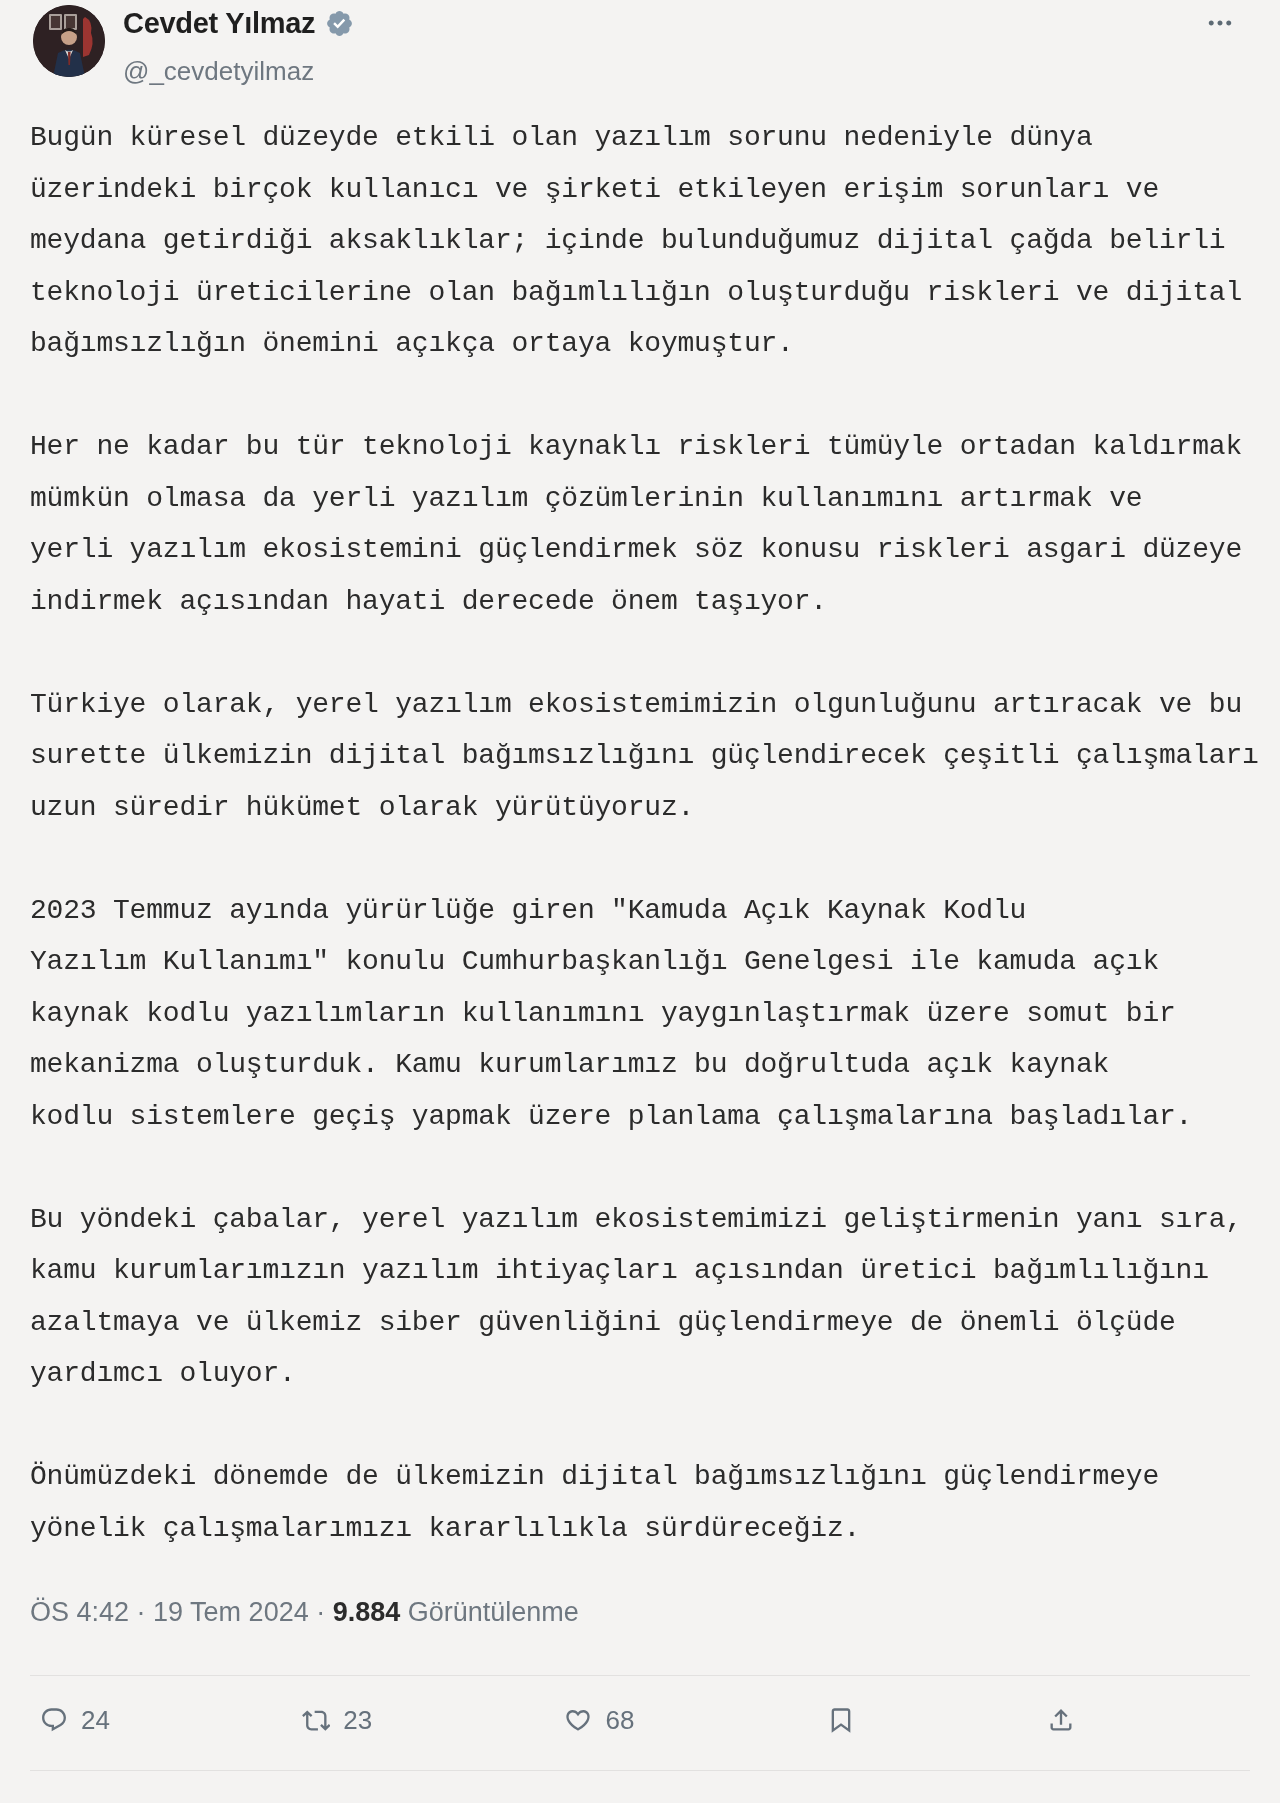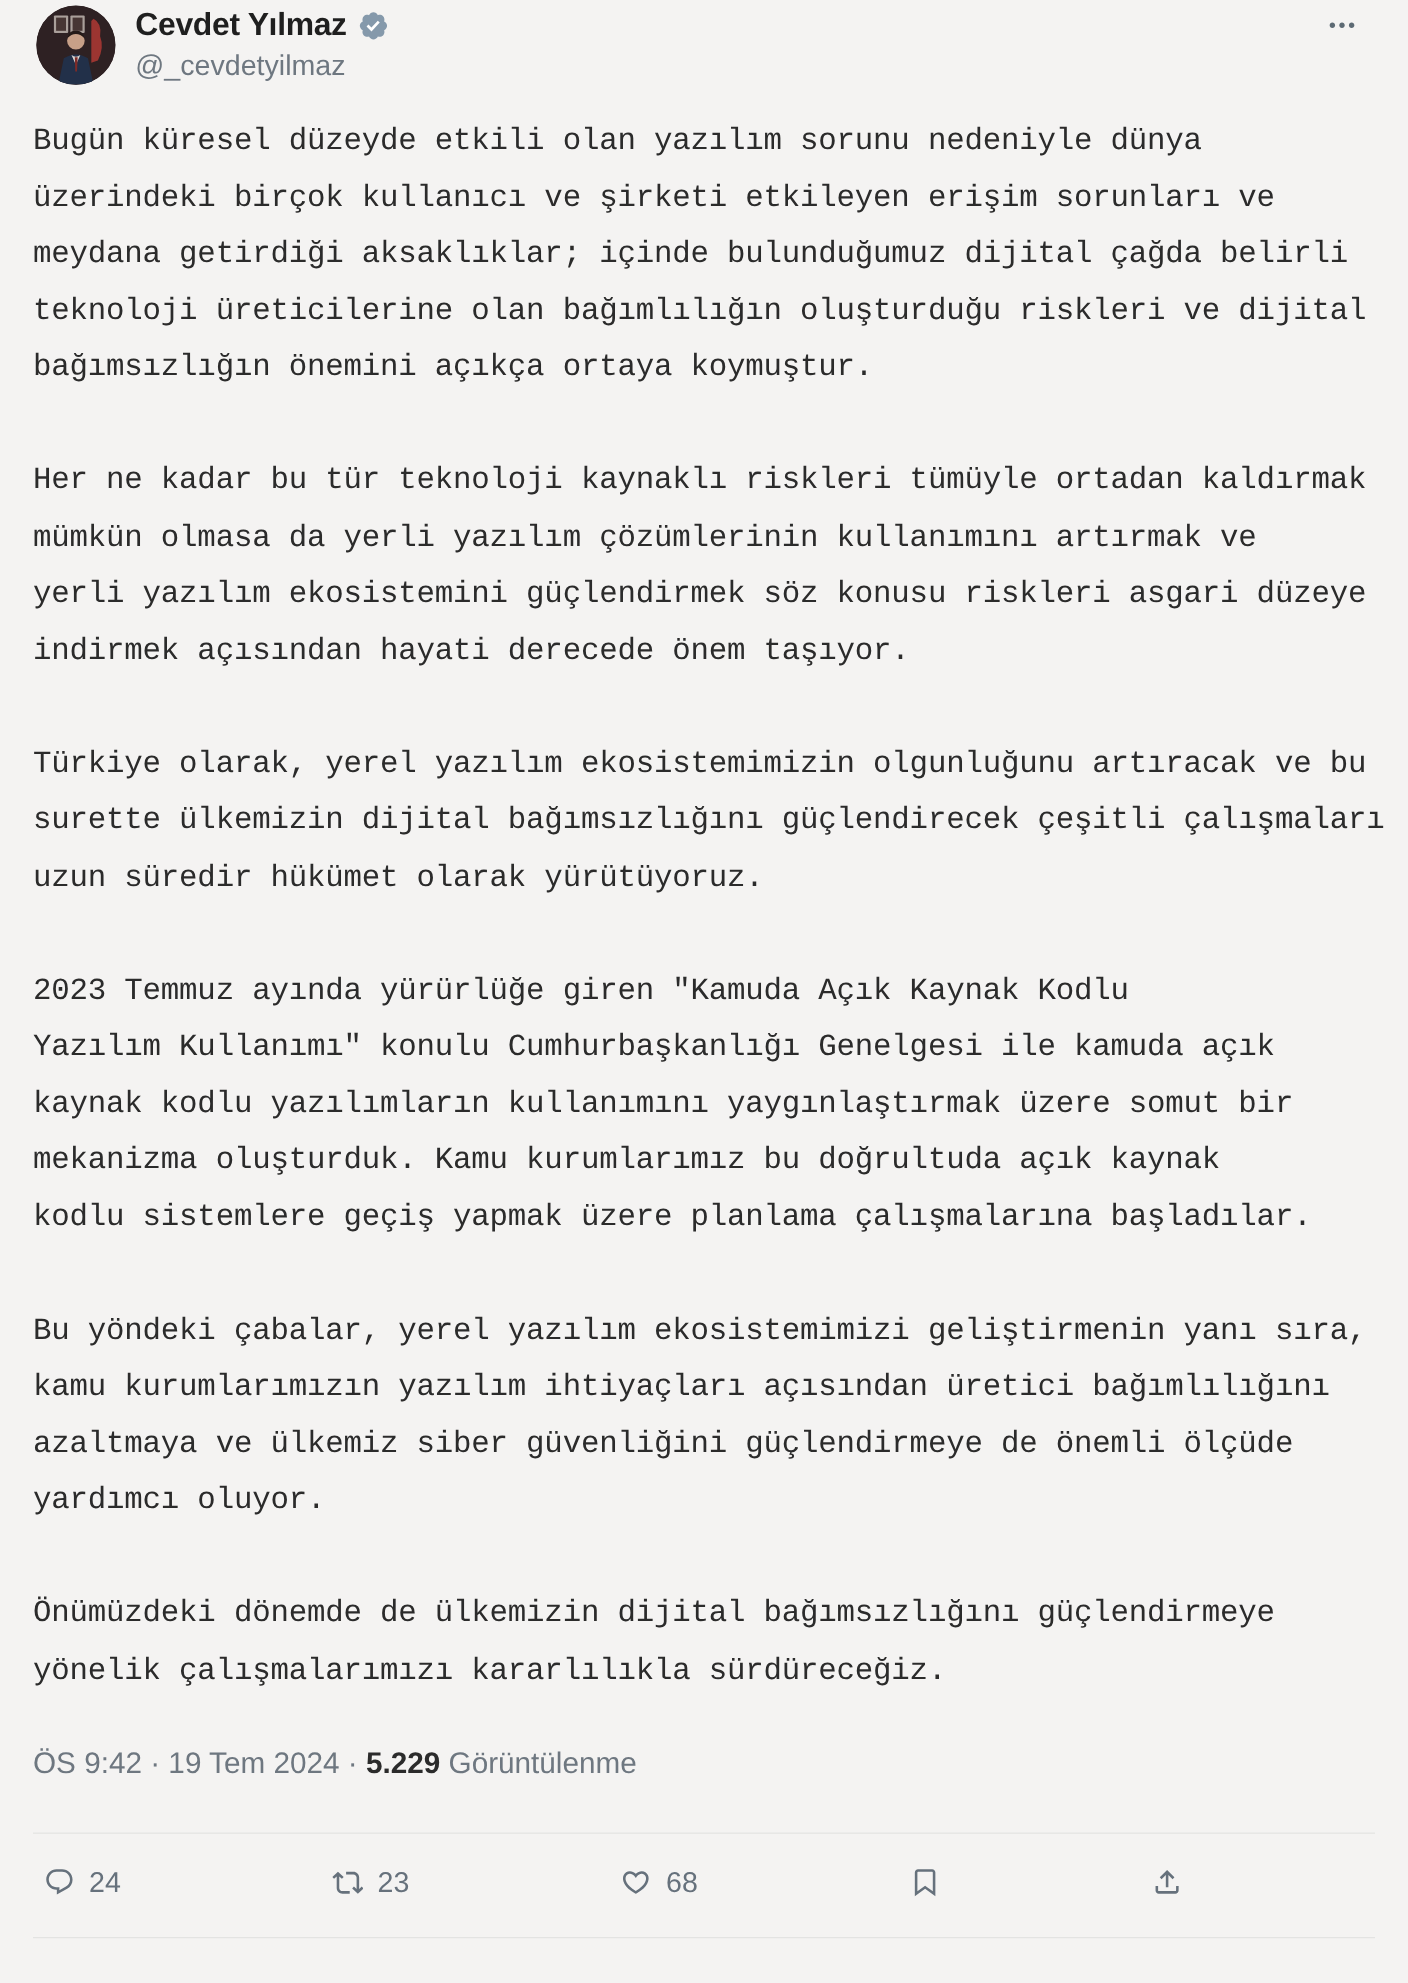--- a/index.html
+++ b/index.html
@@ -19,21 +19,21 @@
     margin-left: 3px; flex: 0 0 auto; cursor: pointer; background: #2e2123;
   }
   .avatar svg { display: block; width: 72px; height: 72px; }
   .names { margin-left: 18px; padding-top: 1px; cursor: pointer; }
   .name-row { display: flex; align-items: center; gap: 10px; }
   .display-name {
     font-size: 29px; font-weight: 700; color: #1f1f1f; line-height: 34px;
     letter-spacing: -0.3px;
   }
   .badge { width: 29px; height: 29px; display: inline-block; }
-  .handle { font-size: 26px; color: #6e7780; line-height: 30px; margin-top: 4px; }
+  .handle { font-size: 26px; color: #6e7780; line-height: 30px; margin-top: 16px; }
   .more-btn {
     position: absolute; right: 12px; top: 8px; width: 36px; height: 30px;
     display: flex; align-items: center; justify-content: center; cursor: pointer;
   }
   .more-btn svg { width: 30px; height: 30px; fill: #5d6a74; }
 
   
   .tweet-text {
     margin-top: 26px;
     font-size: 28px;
@@ -125,21 +125,21 @@
 
 Bu yöndeki çabalar, yerel yazılım ekosistemimizi geliştirmenin yanı sıra,
 kamu kurumlarımızın yazılım ihtiyaçları açısından üretici bağımlılığını
 azaltmaya ve ülkemiz siber güvenliğini güçlendirmeye de önemli ölçüde
 yardımcı oluyor.
 
 Önümüzdeki dönemde de ülkemizin dijital bağımsızlığını güçlendirmeye
 yönelik çalışmalarımızı kararlılıkla sürdüreceğiz.</div>
 
   <div class="meta">
-    <span>ÖS 9:42 · 19 Tem 2024 · </span><span class="views-count">5.229</span><span> Görüntülenme</span>
+    <span>ÖS 4:42 · 19 Tem 2024 · </span><span class="views-count">9.884</span><span> Görüntülenme</span>
   </div>
 
   <div class="divider top"></div>
 
   <div class="actions">
     <div class="action">
       <svg viewBox="0 0 24 24">
         <path d="M1.751 10c0-4.42 3.584-8 8.005-8h4.366c4.49 0 8.129 3.64 8.129 8.13 0 2.96-1.607 5.68-4.196 7.11l-8.054 4.46v-3.69h-.067c-4.49.1-8.183-3.51-8.183-8.01zm8.005-6c-3.317 0-6.005 2.69-6.005 6 0 3.37 2.77 6.08 6.138 6.01l.351-.01h1.761v2.3l5.087-2.81c1.951-1.08 3.163-3.13 3.163-5.36 0-3.39-2.744-6.13-6.129-6.13H9.756z"></path>
       </svg>
       <span class="count">24</span>

